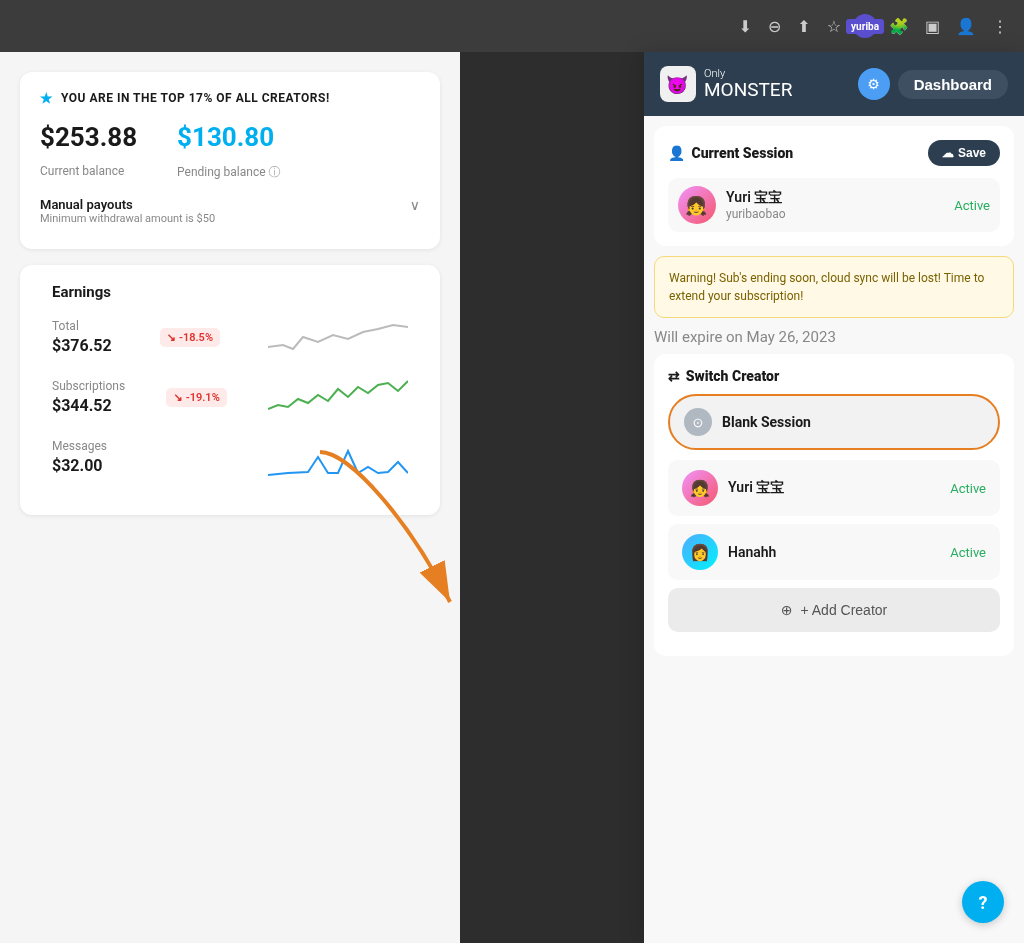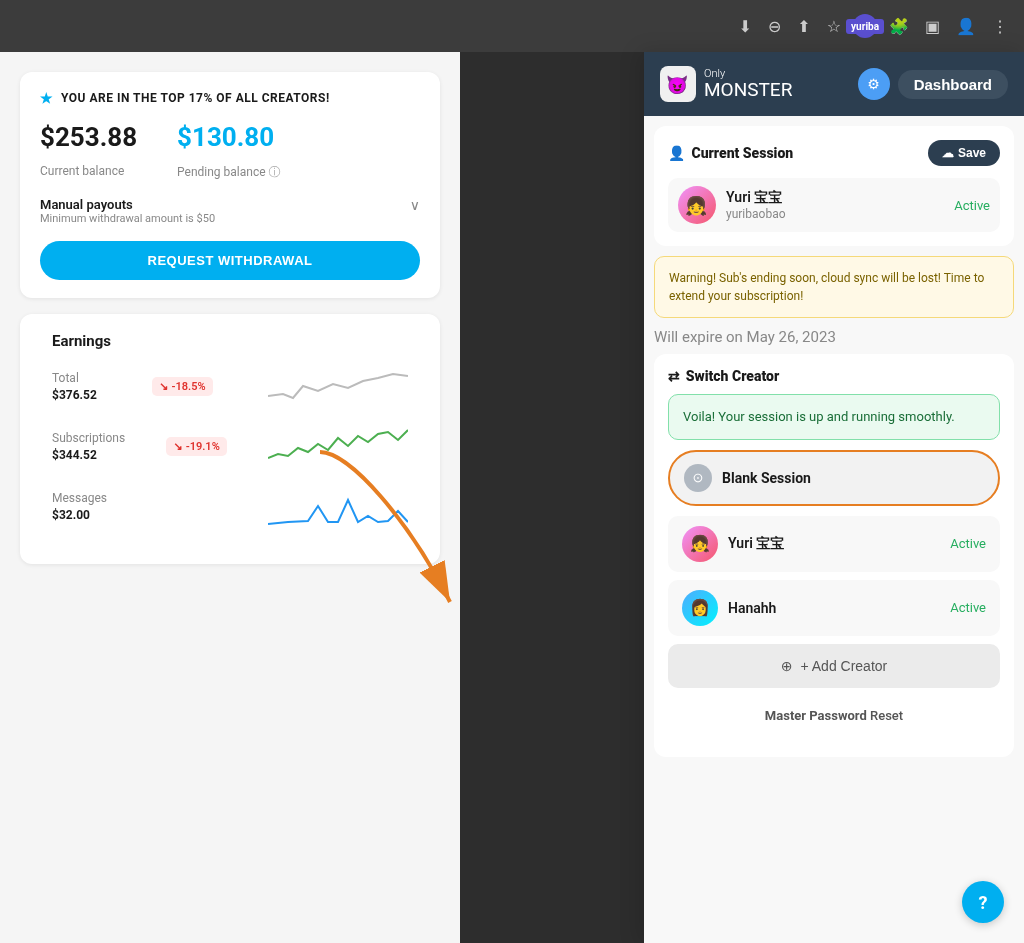--- a/index.html
+++ b/index.html
@@ -140,21 +140,21 @@
       margin-bottom: 16px;
     }
     .earnings-row {
       display: flex;
       justify-content: space-between;
       align-items: center;
       margin-bottom: 20px;
     }
     .earnings-left {}
     .earnings-category { font-size: 12px; color: #888; margin-bottom: 3px; }
-    .earnings-value { font-size: 12px; font-weight: 700; color: #1a1a1a; }
+    .earnings-value { font-size: 16px; font-weight: 700; color: #1a1a1a; }
     .earnings-badge {
       display: flex;
       align-items: center;
       gap: 3px;
       background: #ffeaea;
       color: #e0332e;
       padding: 3px 7px;
       border-radius: 5px;
       font-size: 11px;
       font-weight: 600;
@@ -517,21 +517,20 @@
           </div>
         </div>
       </div>
       <div class="manual-payouts-row">
         <div>
           <div class="manual-payouts-label">Manual payouts</div>
           <div class="manual-payouts-sub">Minimum withdrawal amount is $50</div>
         </div>
         <span class="chevron-down">∨</span>
       </div>
-      <button class="withdrawal-btn">REQUEST WITHDRAWAL</button>
     </div>
 
     <div class="earnings-card">
       <div class="earnings-title">Earnings</div>
 
       <div class="earnings-row">
         <div class="earnings-left">
           <div class="earnings-category">Total</div>
           <div class="earnings-value">$376.52</div>
         </div>
@@ -624,23 +623,20 @@
       </div>
 
       <div class="expire-text">Will expire on May 26, 2023</div>
 
       <div class="switch-section">
         <div class="switch-title">
           <span>⇄</span>
           <strong>Switch Creator</strong>
         </div>
 
-        <div class="success-box">
-          <span>Voila! Your session is up and running smoothly.</span>
-        </div>
 
         <div class="blank-session-row">
           <div class="blank-session-icon">⊙</div>
           <span class="blank-session-label">Blank Session</span>
         </div>
 
         <div class="creator-item">
           <div class="creator-item-avatar avatar-yuri">👧</div>
           <div class="creator-item-info">
             <div class="creator-item-name">Yuri 宝宝</div>
@@ -654,25 +650,20 @@
             <div class="creator-item-name">Hanahh</div>
           </div>
           <span class="active-badge">Active</span>
         </div>
 
         <button class="add-creator-btn">
           <span>⊕</span>
           <span>+ Add Creator</span>
         </button>
 
-        <div class="master-password-row">
-          <strong>Master Password</strong>
-          <span> </span>
-          <a class="reset-link">Reset</a>
-        </div>
       </div>
 
     </div>
   </div>
 
   <div class="help-button">?</div>
 
 </div>
 
 </body></html>

